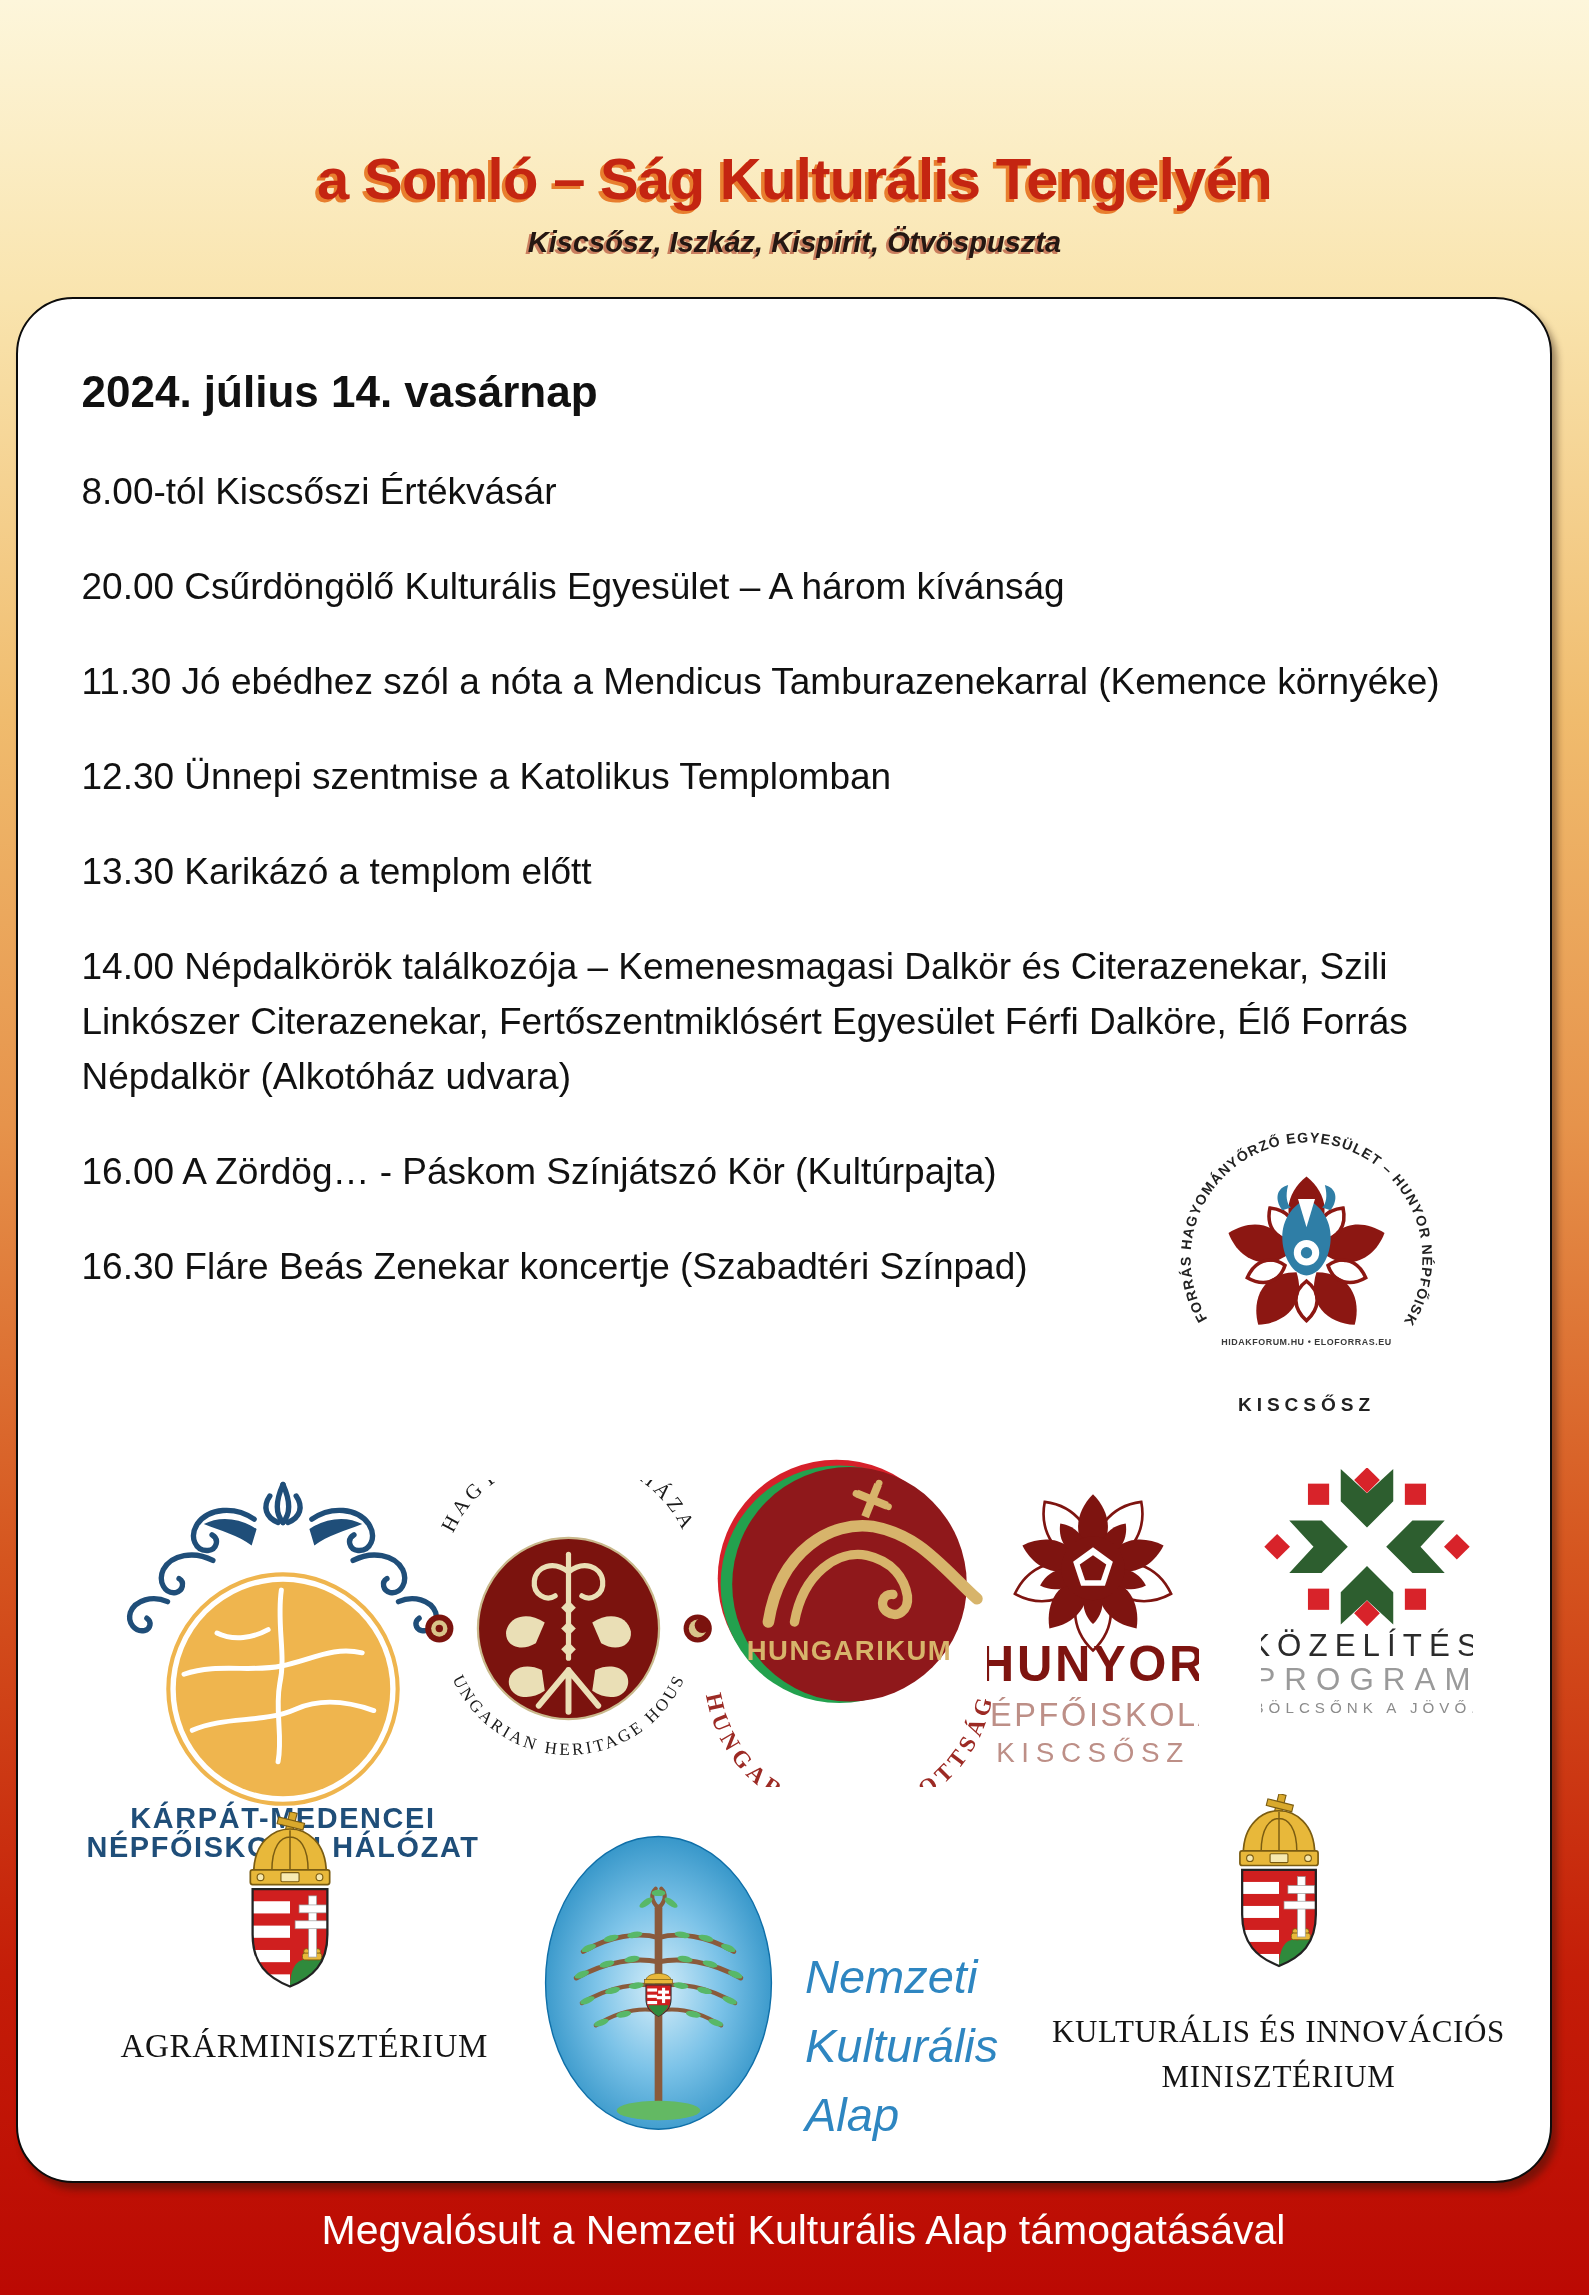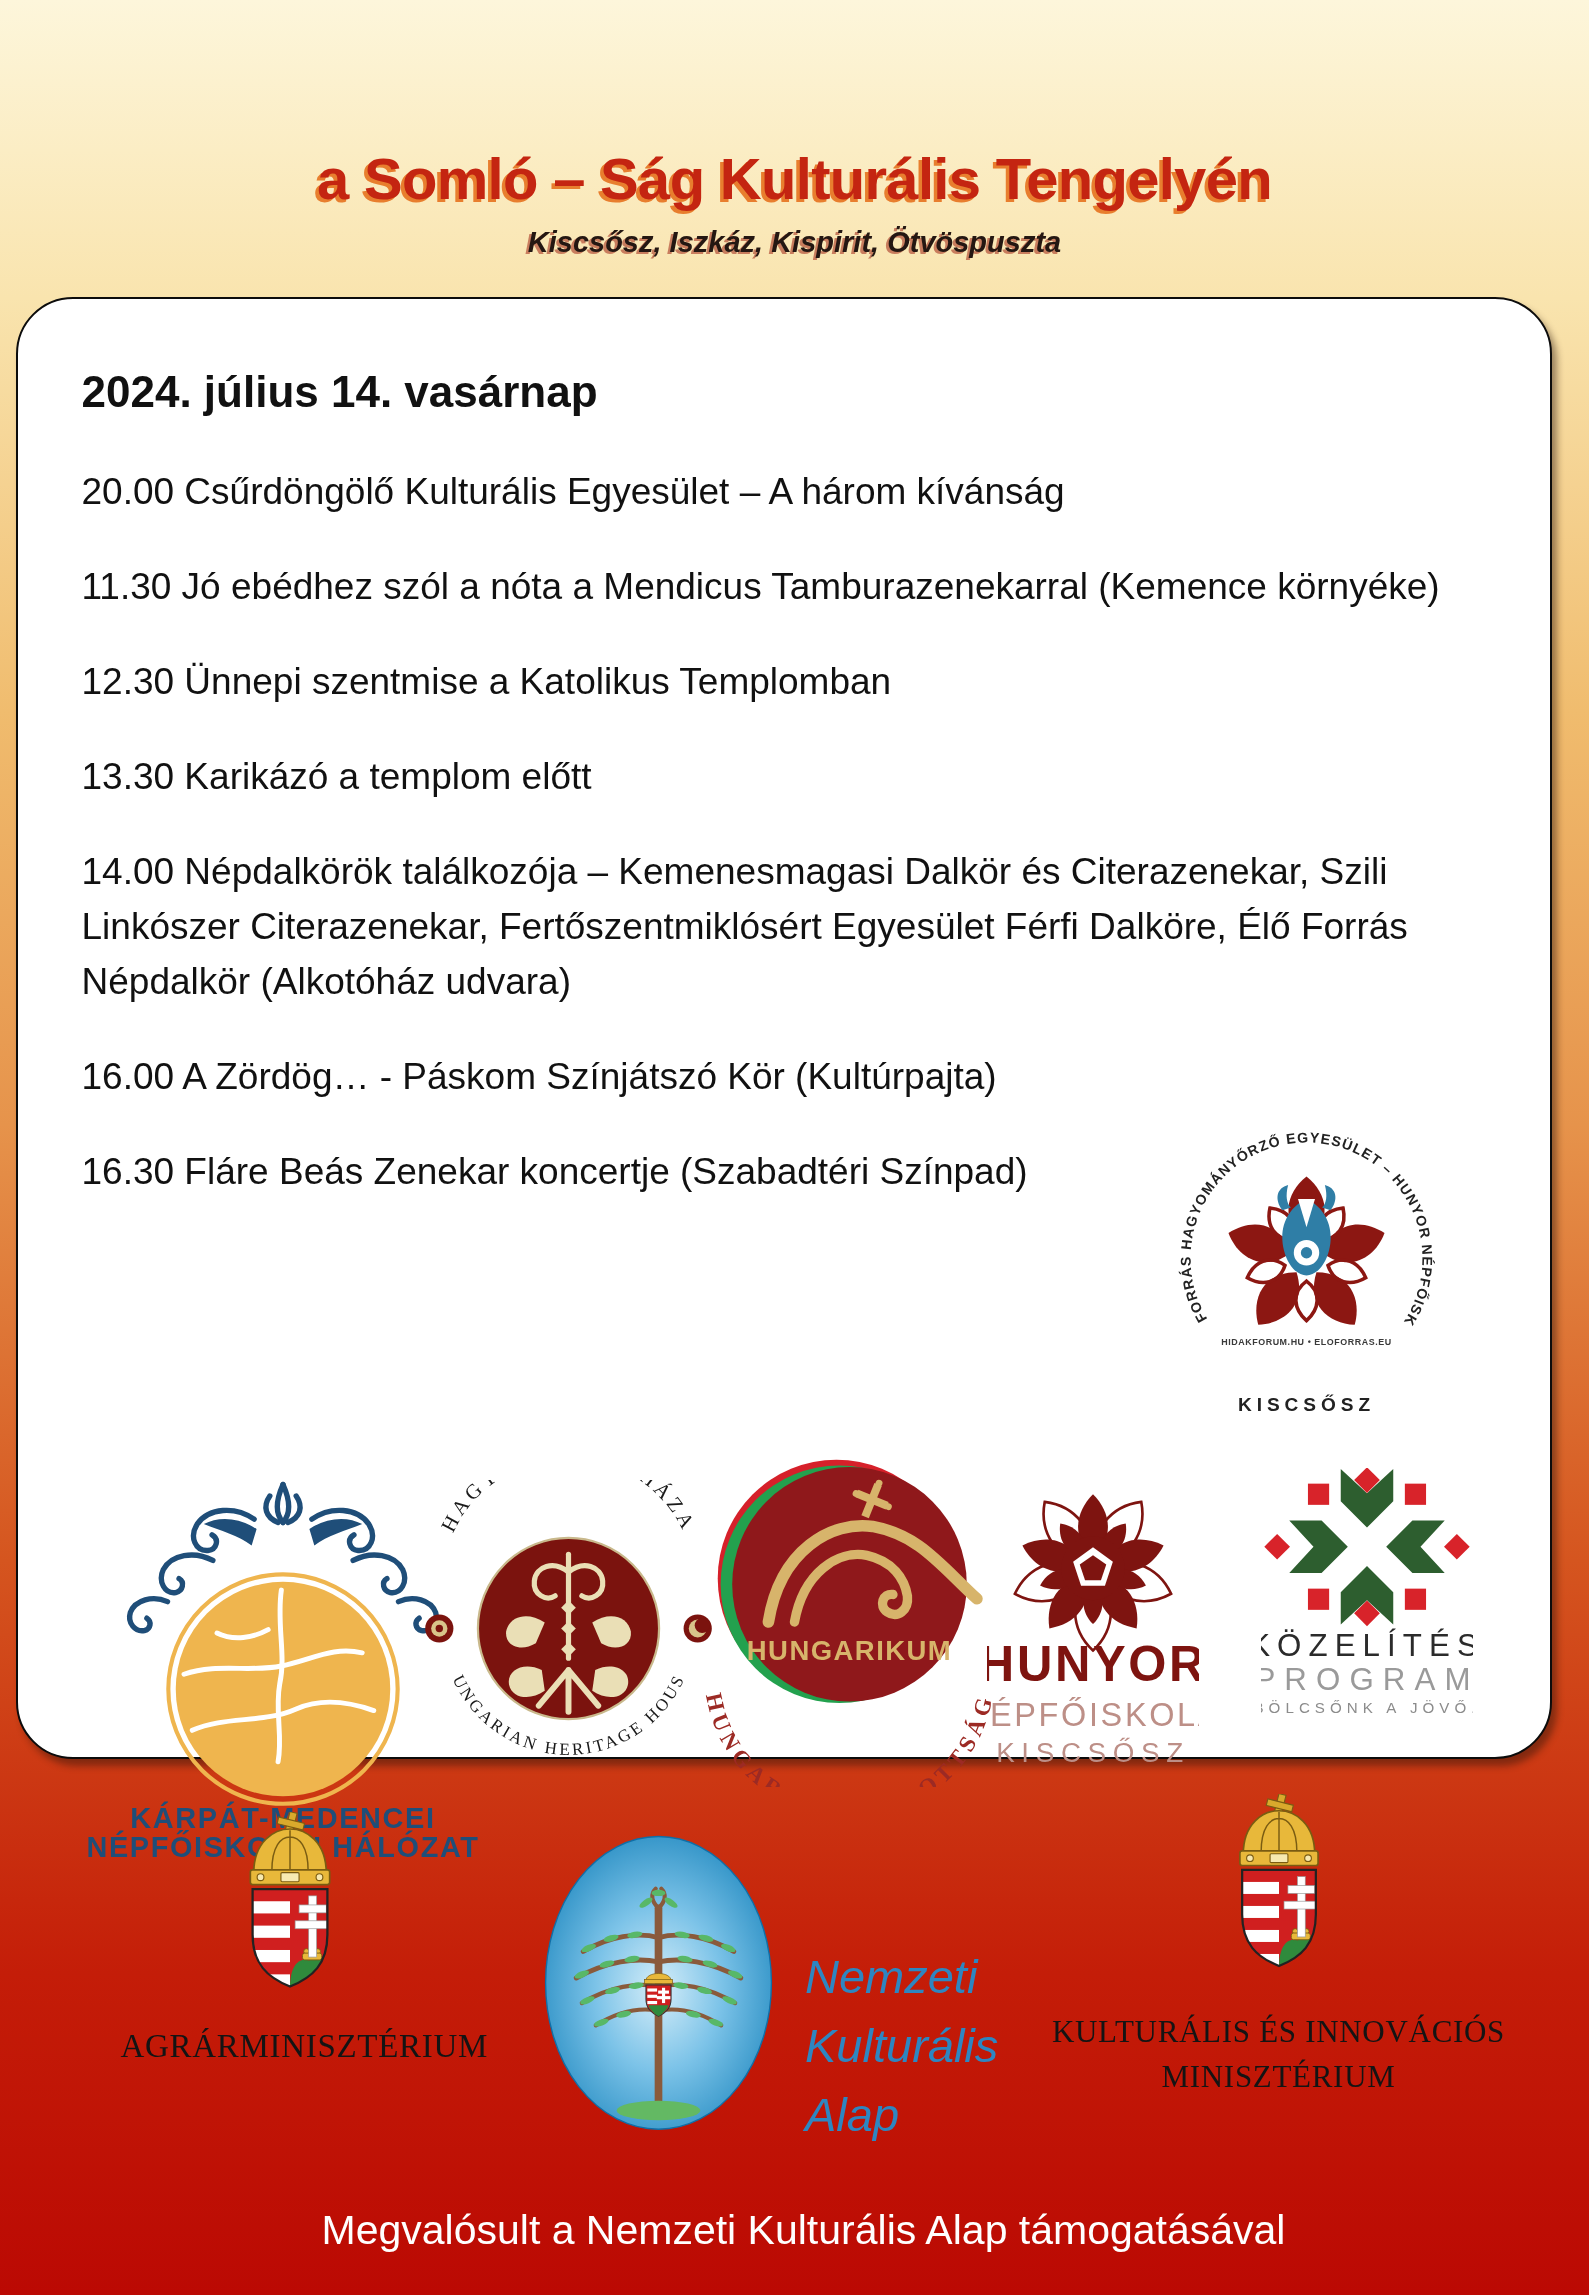--- a/index.html
+++ b/index.html
@@ -8,21 +8,21 @@
     background:linear-gradient(180deg,#FDF6DB 0%,#F9E4AE 13%,#F0BC6E 31%,#E6934B 49%,#D5551F 68%,#C41D08 86%,#BB0903 100%);}
   
   .title{position:absolute;left:0;width:100%;text-align:center;font-weight:bold;
     color:#C42511;text-shadow:-3.5px 2.8px 0 #E87E2E;font-size:58px;letter-spacing:-0.7px;}
   .t1{top:35px}
   .t2{top:145px}
   .subtitle{position:absolute;top:226px;left:0;width:100%;text-align:center;
     font-size:29px;font-style:italic;font-weight:bold;color:#241712;
     text-shadow:-2.8px 2.1px 0 rgba(160,38,22,.55);}
   
-  .card{position:absolute;left:15.5px;top:297px;width:1536px;height:1462px;box-sizing:border-box;
+  .card{position:absolute;left:15.5px;top:297px;width:1536px;height:1886px;box-sizing:border-box;
     background:#fff;border:2.8px solid #0c0c0c;border-radius:57px;
     box-shadow:5px 7px 7px rgba(40,20,10,.45);padding:68px 60px 0 64px;}
   .date{font-size:44px;font-weight:bold;color:#111;margin:0 0 47px 0;}
   .item{font-size:37px;color:#111;line-height:55px;margin:0 0 40px 0;}
   .item.wide{max-width:1402px;}
   
   .logo{position:absolute;}
   .agrar-name{font-family:"Liberation Serif",serif;font-size:33px;letter-spacing:0.7px;color:#141414;
     text-align:right;margin-top:27px;white-space:nowrap;}
   .kim-line{font-family:"Liberation Serif",serif;font-size:31px;letter-spacing:0.7px;color:#141414;
@@ -86,20 +86,21 @@
         <use href="#crest-shield-path" fill="none" stroke="#222" stroke-width="2"></use>
       </g>
     </defs>
   </svg>
 
   <div class="title t2">a Somló – Ság Kulturális Tengelyén</div>
   <div class="subtitle">Kiscsősz, Iszkáz, Kispirit, Ötvöspuszta</div>
 
   <div class="card">
     <p class="date">2024. július 14. vasárnap</p>
+    <p class="item">8.00-tól Kiscsőszi Értékvásár</p>
     <p class="item">20.00 Csűrdöngölő Kulturális Egyesület – A három kívánság</p>
     <p class="item">11.30 Jó ebédhez szól a nóta a Mendicus Tamburazenekarral (Kemence környéke)</p>
     <p class="item">12.30 Ünnepi szentmise a Katolikus Templomban</p>
     <p class="item">13.30 Karikázó a templom előtt</p>
     <p class="item wide">14.00 Népdalkörök találkozója – Kemenesmagasi Dalkör és Citerazenekar, Szili Linkószer Citerazenekar, Fertőszentmiklósért Egyesület Férfi Dalköre, Élő Forrás Népdalkör (Alkotóház udvara)</p>
     <p class="item">16.00 A Zördög… - Páskom Színjátszó Kör (Kultúrpajta)</p>
     <p class="item">16.30 Fláre Beás Zenekar koncertje (Szabadtéri Színpad)</p>
   </div>
 
   <div class="logo" style="left:1158px;top:1117px;width:297px;">

